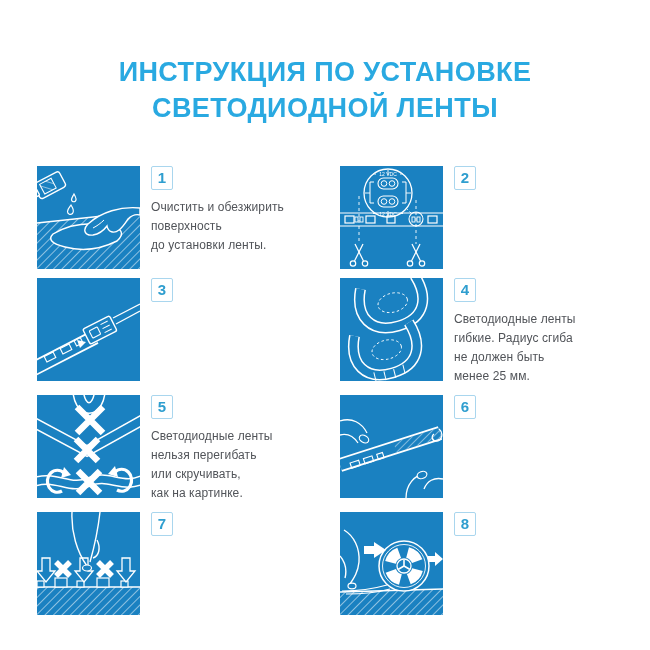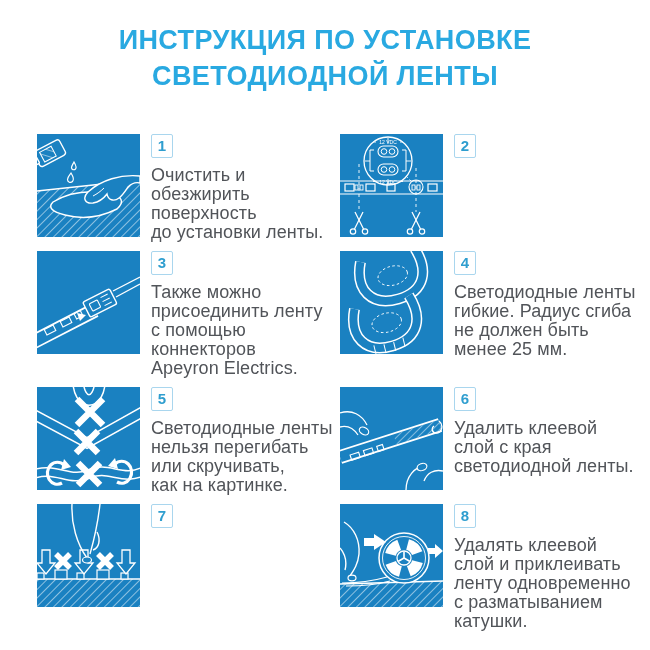--- a/index.html
+++ b/index.html
@@ -1,27 +1,27 @@
 <!DOCTYPE html>
 <html><head>
 <meta charset="utf-8">
 <style>
   html,body{margin:0;padding:0;background:#fff;}
   .page{position:relative;width:650px;height:650px;background:#ffffff;overflow:hidden;
         font-family:"Liberation Sans",sans-serif;}
-  .title{padding-top:22px;text-align:center;white-space:pre-line;color:#29a9e1;
+  .title{padding-top:54px;text-align:center;white-space:pre-line;color:#29a9e1;
          font-weight:bold;font-size:27px;line-height:36px;letter-spacing:.4px;}
   .grid{margin-top:40px;padding-left:37px;display:grid;grid-template-columns:303px 303px;row-gap:9px;}
   .step{display:flex;align-items:flex-start;}
   .tile{width:103px;height:103px;flex:0 0 103px;}
   .tile svg{display:block;width:103px;height:103px;}
   .sbody{margin-left:11px;}
   .num{width:20px;height:22px;border:1.5px solid #a9d6ee;border-radius:2px;color:#2f9ecf;
        font-size:15px;line-height:22px;text-align:center;font-weight:bold;}
-  .txt{margin-top:8px;font-size:18px;line-height:19px;color:#515459;white-space:pre-line;letter-spacing:.1px;}
+  .txt{margin-top:8px;font-size:12px;line-height:19px;color:#515459;white-space:pre-line;letter-spacing:.1px;}
 </style>
 </head>
 <body>
 
 <div class="page">
 
   <div class="title">ИНСТРУКЦИЯ ПО УСТАНОВКЕ
 СВЕТОДИОДНОЙ ЛЕНТЫ</div>
 
   <div class="grid">
@@ -135,24 +135,20 @@
             <line x1="66" y1="56" x2="74" y2="56" stroke-width="1"></line>
           </g>
           <g stroke="#fff" stroke-width="1.3" fill="none">
             <path d="M76,40 L103,26"></path>
               <path d="M79,46 L103,33"></path>
           </g>
         </svg>
       </div>
       <div class="sbody">
         <div class="num">3</div>
-        <div class="txt">Также можно
-присоединить ленту
-с помощью коннекторов
-Apeyron Electrics.</div>
       </div>
     </div>
 
     <div class="step">
       <div class="tile">
         <svg viewBox="0 0 103 103">
           <rect width="103" height="103" fill="#1a81c1"></rect>
           <g transform="rotate(-14 52 30)">
             <path d="M26,4 C14,30 26,50 54,49 C82,48 90,28 82,4" stroke="#fff" stroke-width="11" fill="none"></path>
             <path d="M26,4 C14,30 26,50 54,49 C82,48 90,28 82,4" stroke="#1a81c1" stroke-width="8" fill="none"></path>
@@ -233,23 +229,20 @@
             <path d="M0,40 C8,38 14,42 18,48"></path>
             <path d="M66,103 C66,90 74,80 86,78"></path>
             <path d="M103,84 C94,82 87,86 84,94"></path>
           </g>
           <ellipse cx="24" cy="44" rx="5" ry="3.5" transform="rotate(30 24 44)" fill="#1a81c1" stroke="#fff" stroke-width="1.2"></ellipse>
           <ellipse cx="82" cy="80" rx="5" ry="3.5" transform="rotate(-20 82 80)" fill="#1a81c1" stroke="#fff" stroke-width="1.2"></ellipse>
         </svg>
       </div>
       <div class="sbody">
         <div class="num">6</div>
-        <div class="txt">Удалить клеевой
-слой с края
-светодиодной ленты.</div>
       </div>
     </div>
 
     <div class="step">
       <div class="tile">
         <svg viewBox="0 0 103 103">
           <defs>
               <pattern id="h7" patternUnits="userSpaceOnUse" width="6" height="6" patternTransform="rotate(45)">
             <line x1="0" y1="0" x2="0" y2="6" stroke="#fff" stroke-width="1"></line>
               </pattern>
@@ -313,22 +306,17 @@
             <path d="M4,18 C14,24 20,36 19,50 C18,60 14,66 10,72"></path>
             <path d="M0,44 C5,50 7,58 5,66"></path>
           </g>
           <ellipse cx="12" cy="74" rx="4" ry="2.8" fill="#1a81c1" stroke="#fff" stroke-width="1.2"></ellipse>
           <polygon points="24,34 34,34 34,30 46,38 34,46 34,42 24,42" fill="#fff"></polygon>
           <polygon points="88,44 95,44 95,40 103,47 95,54 95,50 88,50" fill="#fff"></polygon>
         </svg>
       </div>
       <div class="sbody">
         <div class="num">8</div>
-        <div class="txt">Удалять клеевой
-слой и приклеивать
-ленту одновременно
-с разматыванием
-катушки.</div>
       </div>
     </div>
 
   </div>
 </div>
 
 </body></html>

